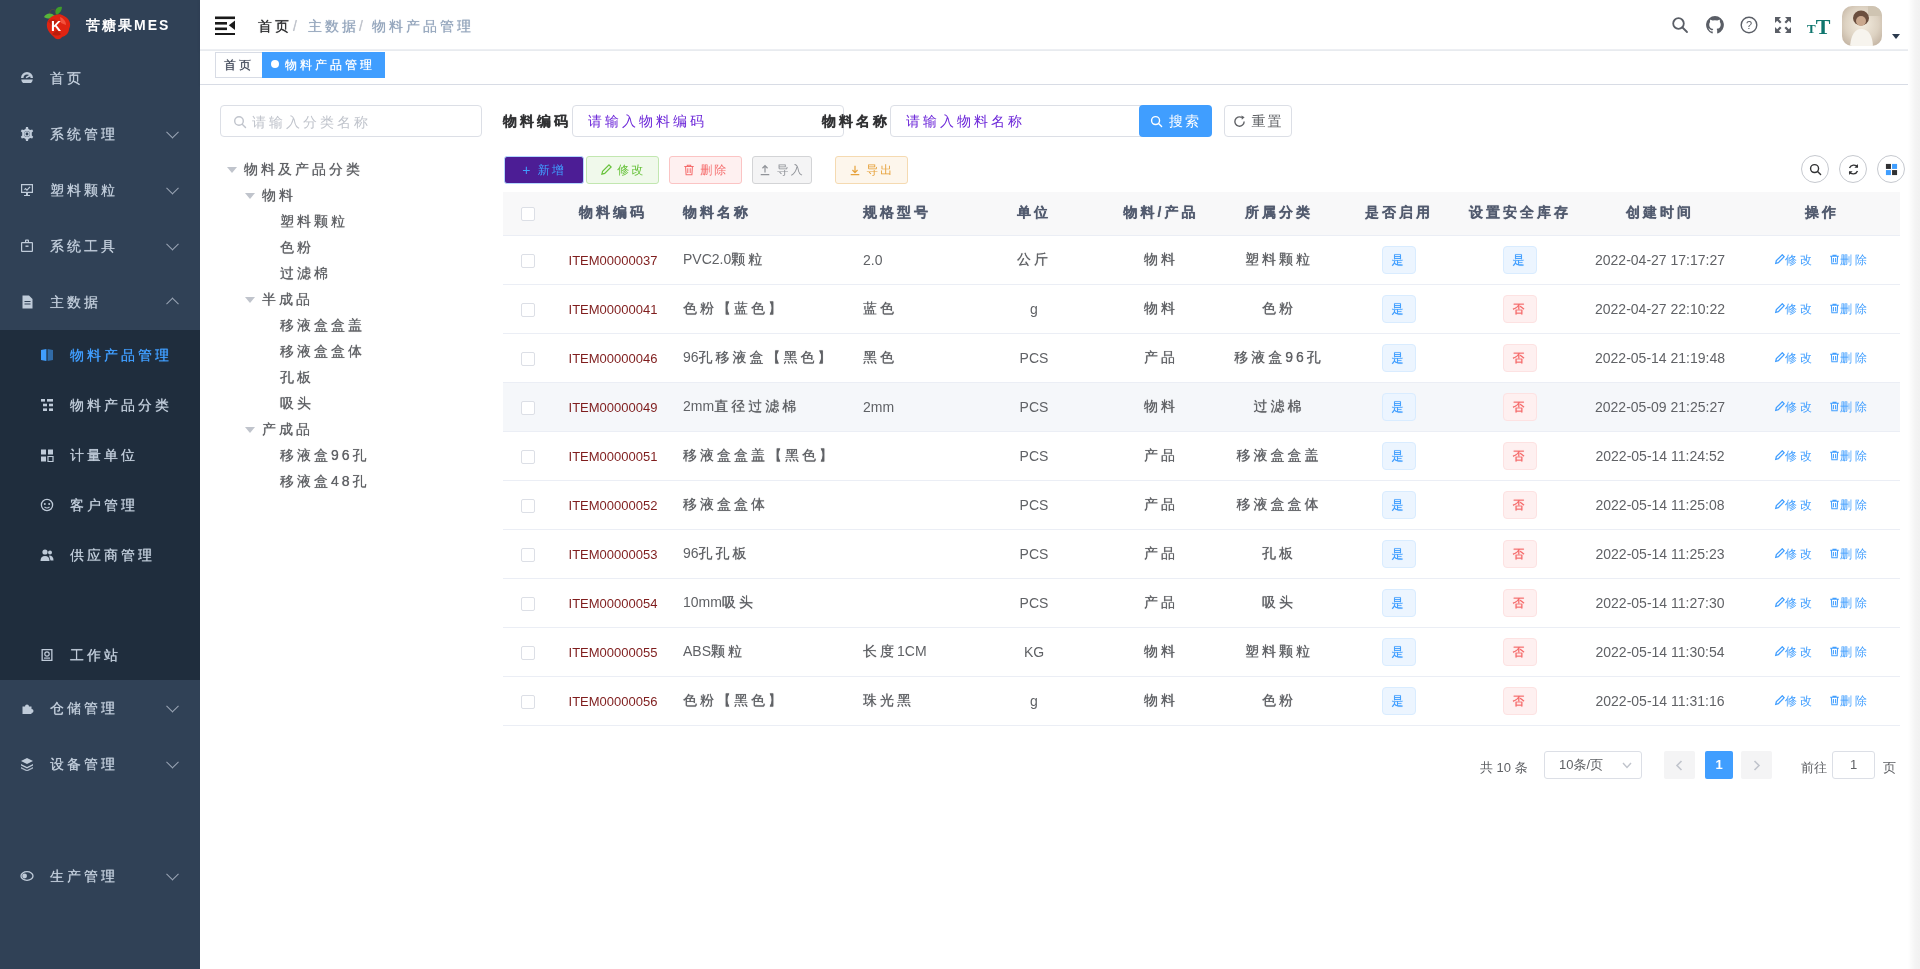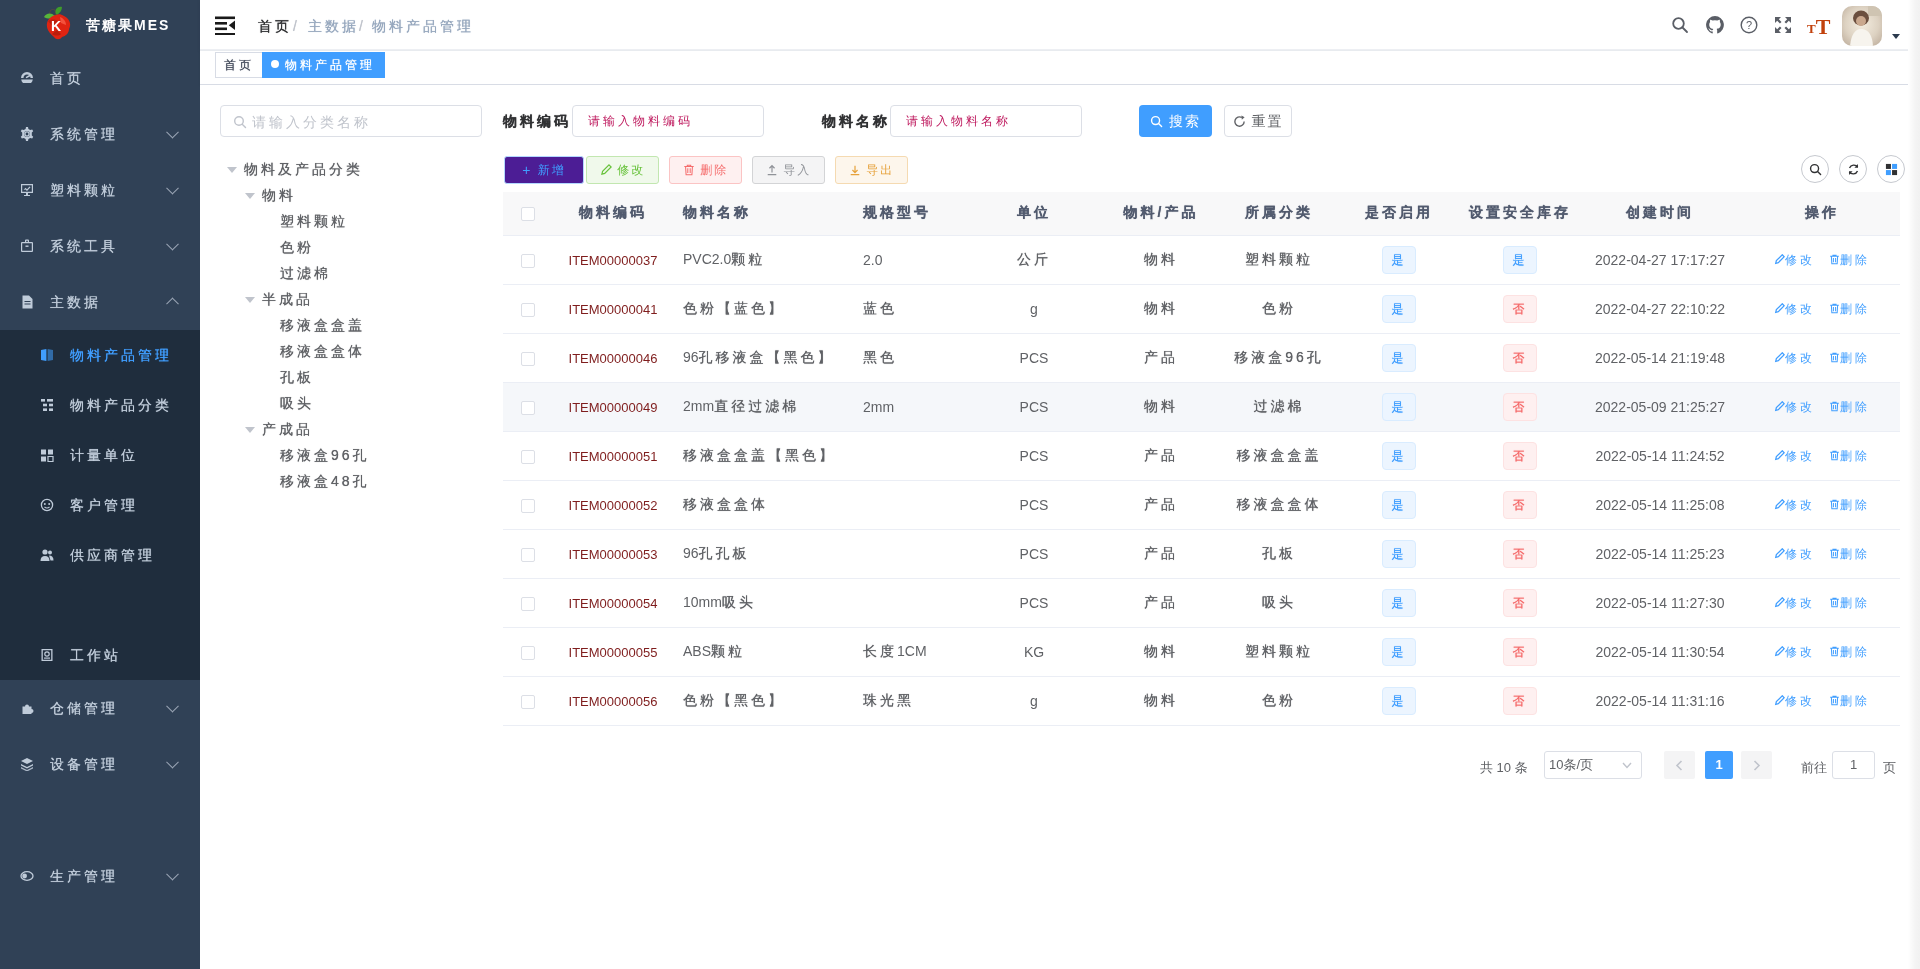--- a/index.html
+++ b/index.html
@@ -43,30 +43,30 @@
 
 #treeSearch { position:absolute; left:20px; top:20px; width:262px; height:32px; border:1px solid #dcdfe6; border-radius:4px; }
 #treeSearch .ph { position:absolute; left:31px; top:8px; font-size:14px; color:#c0c4cc; letter-spacing:3px; }
 #treeSearch svg { position:absolute; left:12px; top:9px; }
 .tnode { position:absolute; height:26px; line-height:26px; font-size:14px; color:#606266; letter-spacing:3px; }
 .tcw { display:inline-block; width:24px; text-align:center; letter-spacing:0; }
 .tcaret { display:inline-block; width:0; height:0; border-left:5px solid transparent; border-right:5px solid transparent;
   border-top:6px solid #c0c4cc; margin-right:0px; vertical-align:middle; }
 
 .flabel { position:absolute; font-size:14px; font-weight:bold; color:#303133; top:20px; height:32px; line-height:32px; letter-spacing:3px; }
-.finput { position:absolute; top:20px; letter-spacing:3px; width:192px; height:32px; border:1px solid #dcdfe6; border-radius:4px;
-  font-size:12px; color:#be185d; line-height:30px; padding-left:15px; background:#fff; }
+.finput { position:absolute; top:20px; letter-spacing:3px; width:272px; height:32px; border:1px solid #dcdfe6; border-radius:4px;
+  font-size:14px; color:#6d28d9; line-height:30px; padding-left:15px; background:#fff; }
 .btn { position:absolute; border-radius:3px; font-size:12px; text-align:center; border:1px solid transparent; }
 #btnSearch { left:939px; top:20px; width:73px; height:32px; background:#409eff; color:#fff; line-height:30px; border-radius:4px; font-size:14px; letter-spacing:2px; }
 #btnReset { left:1024px; top:20px; width:68px; height:32px; background:#fff; color:#606266; border-color:#dcdfe6; line-height:30px; border-radius:4px; font-size:14px; letter-spacing:2px; }
 .mbtn { position:absolute; top:71px; letter-spacing:2px; height:28px; line-height:26px; border-radius:3px; font-size:12px; text-align:center; border:1px solid transparent; }
 #bAdd { left:304px; width:80px; background:#4c1d95; border-color:#b3d8ff; color:#409eff; }
 #bEdit { left:386px; width:73px; background:#f0f9eb; border-color:#c2e7b0; color:#67c23a; }
 #bDel { left:469px; width:73px; background:#fef0f0; border-color:#fbc4c4; color:#f56c6c; }
-#bImp { left:552px; width:73px; background:#f4f4f5; border-color:#d3d4d6; color:#909399; }
+#bImp { left:552px; width:60px; background:#f4f4f5; border-color:#d3d4d6; color:#909399; }
 #bExp { left:635px; width:73px; background:#fdf6ec; border-color:#f5dab1; color:#e6a23c; }
 .circ { position:absolute; top:70px; width:28px; height:28px; border-radius:50%; border:1px solid #c6c9cf; background:#fff; }
 
 #tbl { position:absolute; left:303px; top:107px; width:1397px; border-collapse:collapse; table-layout:fixed;
   font-size:14px; color:#606266; letter-spacing:3px; }
 #tbl .lat { letter-spacing:0; }
 #tbl th { background:#f8f8f9; color:#515a6e; font-weight:bold; height:43px; font-size:14px; letter-spacing:3px;
   border-bottom:1px solid #ebeef5; }
 #tbl td { height:49px; border-bottom:1px solid #ebeef5; }
 #tbl .l { text-align:left; padding-left:10px; }
@@ -239,21 +239,21 @@
       <text x="9" y="13" text-anchor="middle" font-size="11" fill="#5a5e66" font-family="Liberation Sans">?</text>
     </svg>
   <svg class="abs" style="left:1574px;top:16px" width="18" height="18" viewBox="0 0 18 18">
       <g fill="#5a5e66">
         <path d="M1 1 L7 1 L4.8 3.2 L7.5 5.9 L5.9 7.5 L3.2 4.8 L1 7 Z"></path>
         <path d="M17 1 L17 7 L14.8 4.8 L12.1 7.5 L10.5 5.9 L13.2 3.2 L11 1 Z"></path>
         <path d="M1 17 L1 11 L3.2 13.2 L5.9 10.5 L7.5 12.1 L4.8 14.8 L7 17 Z"></path>
         <path d="M17 17 L11 17 L13.2 14.8 L10.5 12.1 L12.1 10.5 L14.8 13.2 L17 11 Z"></path>
       </g>
     </svg>
-  <div class="abs" style="left:1607px;top:14px;color:#c2410c;font-family:'Liberation Serif',serif">
+  <div class="abs" style="left:1607px;top:14px;color:#0f766e;font-family:'Liberation Serif',serif">
     <span style="font-size:13px;font-weight:bold;position:relative;top:-1px">T</span><span style="font-size:22px;font-weight:bold">T</span>
   </div>
   <svg class="abs" style="left:1642px;top:6px" width="40" height="40" viewBox="0 0 40 40">
     <defs>
       <radialGradient id="avg" cx="50%" cy="45%" r="75%">
         <stop offset="0%" stop-color="#f4ede0"></stop>
           <stop offset="55%" stop-color="#ddd2c2"></stop>
           <stop offset="100%" stop-color="#b9a896"></stop>
       </radialGradient>
       <clipPath id="avclip">
@@ -539,21 +539,21 @@
       <td class="c lat">2022-05-14 11:31:16</td>
       <td class="c"><span class="op"><svg style="vertical-align:-1px" width="11" height="11" viewBox="0 0 14 14">
                 <path d="M10.5 1 L13 3.5 L5.5 11 L2.2 11.8 L3 8.5 Z" fill="none" stroke="#409eff" stroke-width="1.6"></path>
               </svg>修改</span>&nbsp;&nbsp;<span class="op"><svg style="vertical-align:-1px" width="11" height="11" viewBox="0 0 14 14">
                 <path d="M1.5 3 H12.5 M5 3 V1.5 H9 V3 M3 3 L3.6 12.5 H10.4 L11 3 M5.6 5 V10.5 M8.4 5 V10.5" fill="none" stroke="#409eff" stroke-width="1.3"></path>
               </svg>删除</span></td>
     </tr>
   </tbody>
     </table>
   <span class="pg" style="left:1280px;top:674px">共 10 条</span>
-  <div class="pg" style="left:1344px;top:666px;width:98px;height:28px;border:1px solid #dcdfe6;border-radius:3px;line-height:26px;padding-left:4px;color:#606266">10条/页
+  <div class="pg" style="left:1344px;top:666px;width:98px;height:28px;border:1px solid #dcdfe6;border-radius:3px;line-height:26px;padding-left:14px;color:#606266">10条/页
     <svg style="position:absolute;right:9px;top:10px" width="10" height="7" viewBox="0 0 10 7">
         <path d="M1 1 L5 5.5 L9 1" fill="none" stroke="#c0c4cc" stroke-width="1.4"></path>
       </svg>
   </div>
   <div class="pg" style="left:1464px;top:666px;width:31px;height:28px;background:#f4f4f5;border-radius:2px">
     <svg style="position:absolute;left:11px;top:9px" width="8" height="11" viewBox="0 0 8 11">
         <path d="M6.5 1 L2 5.5 L6.5 10" fill="none" stroke="#c0c4cc" stroke-width="1.6"></path>
       </svg>
   </div>
   <div class="pg" style="left:1505px;top:666px;width:28px;height:28px;background:#409eff;border-radius:2px;color:#fff;text-align:center;line-height:28px;font-weight:bold">1</div>

